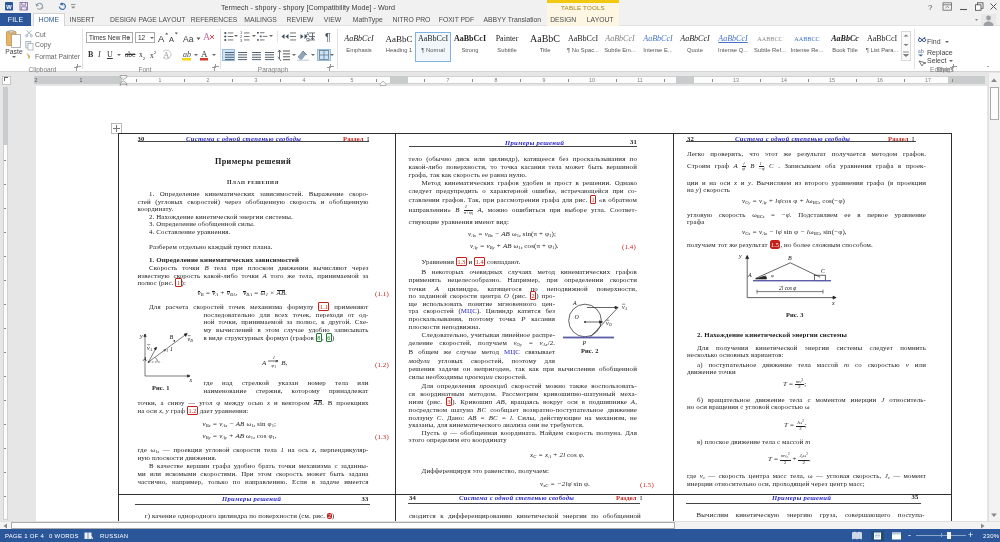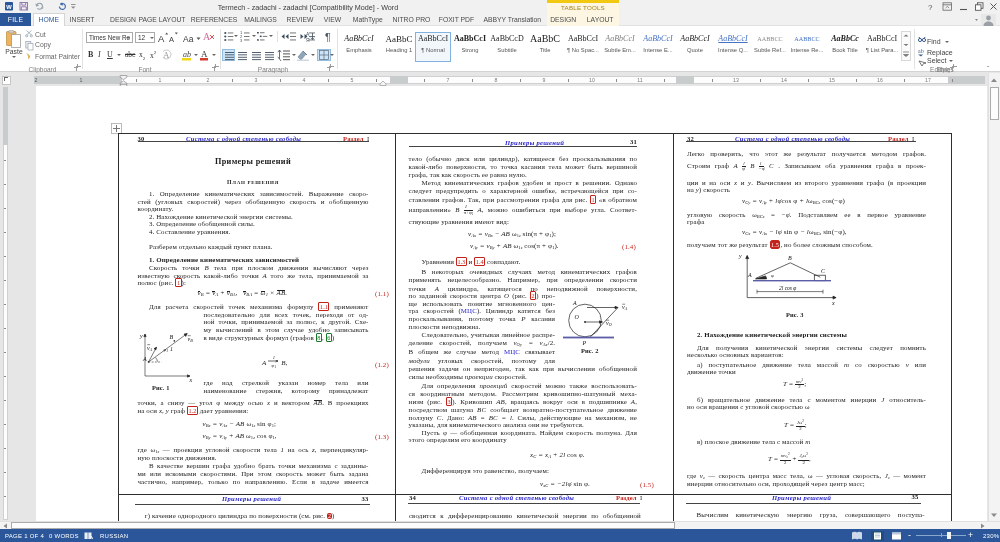--- a/index.html
+++ b/index.html
@@ -67,21 +67,21 @@
     </g>
 <g>
       <path d="M54.4 4.4a3 3 0 1 0 0.9-2.1" stroke="#3f6daa" fill="none" stroke-width="1.2"></path>
       <path d="M56.9 0.4l-1.7 2.7 3.1 0.5z" fill="#3f6daa"></path>
     </g>
 <g fill="#8a8a8a">
       <rect x="66" y="2" width="4.5" height="0.9"></rect>
       <path d="M66 4.5h4.5L68.2 6.8z"></path>
     </g>
 </svg>
-<div class="ab" style="left:75px;top:3px;width:466px;text-align:center;font-size:7.2px;color:#3b3b3b">Termech - zadachi - zadachi [Compatibility Mode] - Word</div>
+<div class="ab" style="left:75px;top:3px;width:466px;text-align:center;font-size:7.2px;color:#3b3b3b">Termech - shpory - shpory [Compatibility Mode] - Word</div>
 <svg class="ab" style="left:924px;top:2px" width="74" height="9" viewBox="0 0 74 9">
 <text x="4" y="7.5" font-size="8" fill="#555" font-family="Liberation Sans">?</text>
 <g stroke="#666" fill="none" stroke-width="0.8">
       <rect x="19" y="0.8" width="8.5" height="7.4"></rect>
       <path d="M19 2.8h8.5"></path>
       <path d="M21.5 6l1.8-1.6 1.8 1.6" stroke-width="0.7"></path>
     </g>
 <path d="M36 7.5h7" stroke="#555" stroke-width="1.1"></path>
 <g stroke="#555" fill="#fff" stroke-width="0.9">
       <rect x="53.5" y="0.8" width="5.5" height="5.5"></rect>
@@ -302,21 +302,21 @@
   </div>
 <div class="stl" style="left:433px;transform:translateX(-50%);border:1px solid #82b3e0;background:#f2f7fc;top:32px;height:30px;">
     <span class="samp" style=";font-size:8px">AaBbCcI</span>
     <span class="nm">¶ Normal</span>
   </div>
 <div class="stl" style="left:470px;transform:translateX(-50%);">
     <span class="samp" style="font-weight:bold;font-size:8px">AaBbCcI</span>
     <span class="nm">Strong</span>
   </div>
 <div class="stl" style="left:507px;transform:translateX(-50%);">
-    <span class="samp" style=";font-size:8px">AaBbCcD</span>
+    <span class="samp" style=";font-size:8px">Painter</span>
     <span class="nm">Subtitle</span>
   </div>
 <div class="stl" style="left:545px;transform:translateX(-50%);">
     <span class="samp" style=";font-size:10px">AaBbC</span>
     <span class="nm">Title</span>
   </div>
 <div class="stl" style="left:583px;transform:translateX(-50%);">
     <span class="samp" style=";font-size:8px">AaBbCcI</span>
     <span class="nm">¶ No Spac...</span>
   </div>

